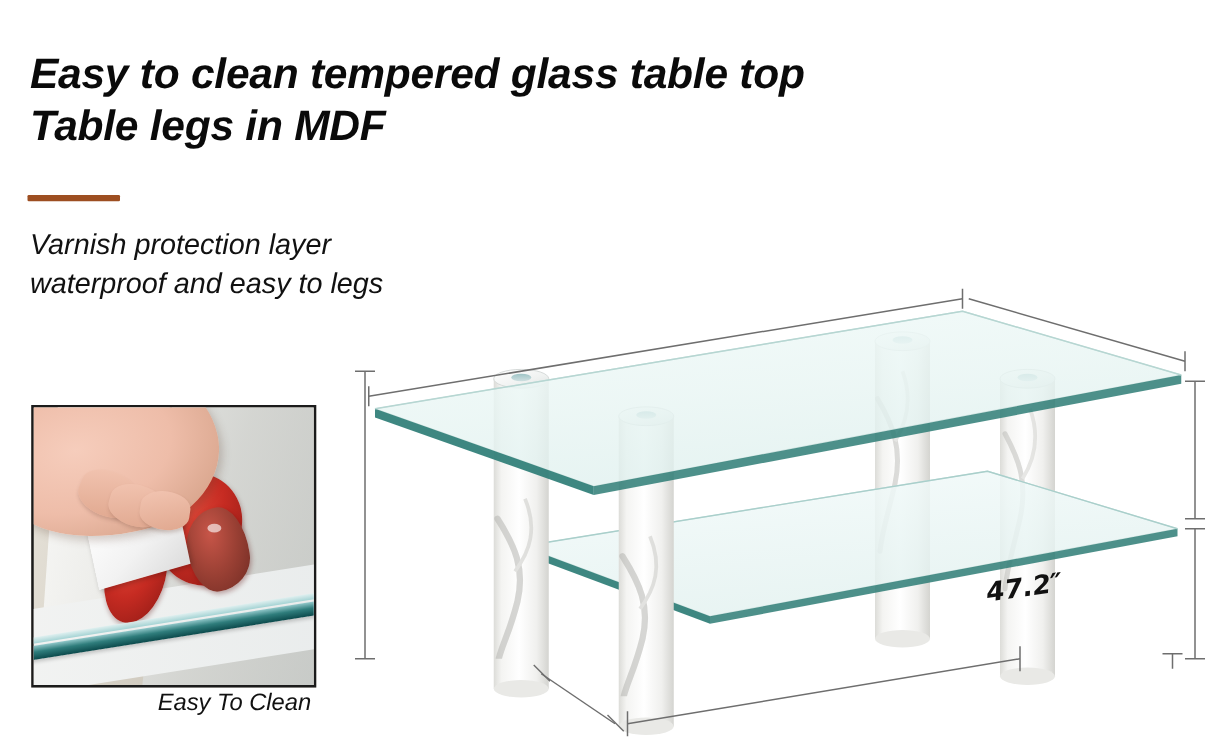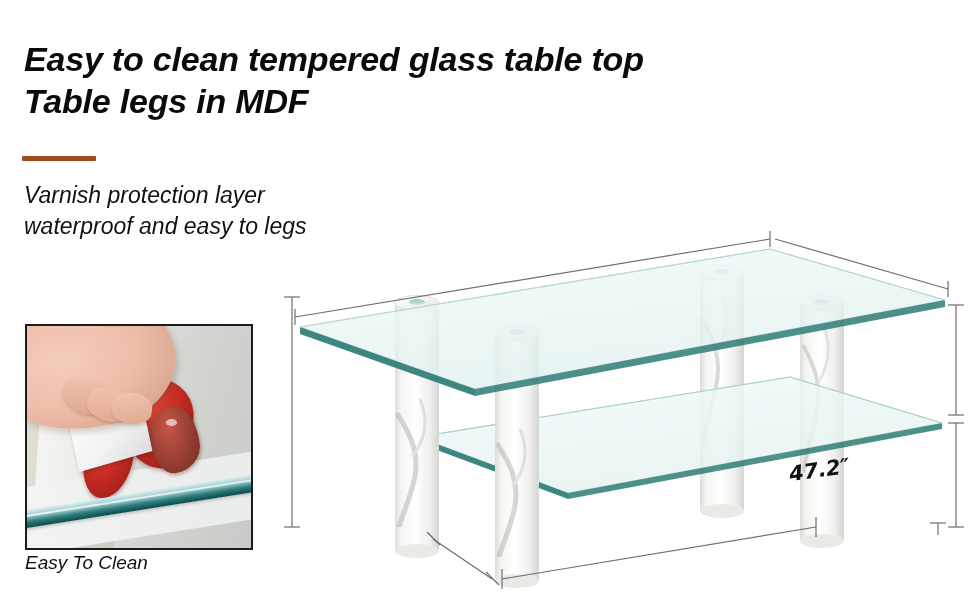--- a/index.html
+++ b/index.html
@@ -100,21 +100,21 @@
        background:radial-gradient(ellipse at 40% 30%,#c75548 0%,#9a4034 50%,#6e2a22 100%);}
   .s3{left:25%;top:44%;width:22%;height:34%;border-radius:58% 42% 50% 50% / 40% 46% 54% 60%;transform:rotate(14deg);}
   .s4{left:37%;top:30%;width:16%;height:18%;border-radius:50%;transform:rotate(-20deg);}
   .ph-hl{position:absolute;background:rgba(255,255,255,.62);border-radius:50%;}
   .h1{left:50%;top:30%;width:6%;height:4%;}
   .h2{left:62%;top:42%;width:5%;height:3%;}
   .h3{left:30%;top:56%;width:5%;height:3%;}
 
   .photo-caption{
     position:absolute;left:25px;top:540px;width:224px;
-    text-align:left;font-size:19px;color:#111;
+    text-align:right;font-size:19px;color:#111;
   }
 
   
   .table-area{position:absolute;left:270px;top:215px;width:700px;height:385px;}
   .table-svg{position:absolute;left:0;top:0;}
 
   
   .dim{
     position:absolute;font-size:21px;color:#111;font-weight:600;
     font-family:"DejaVu Sans", sans-serif;white-space:nowrap;

